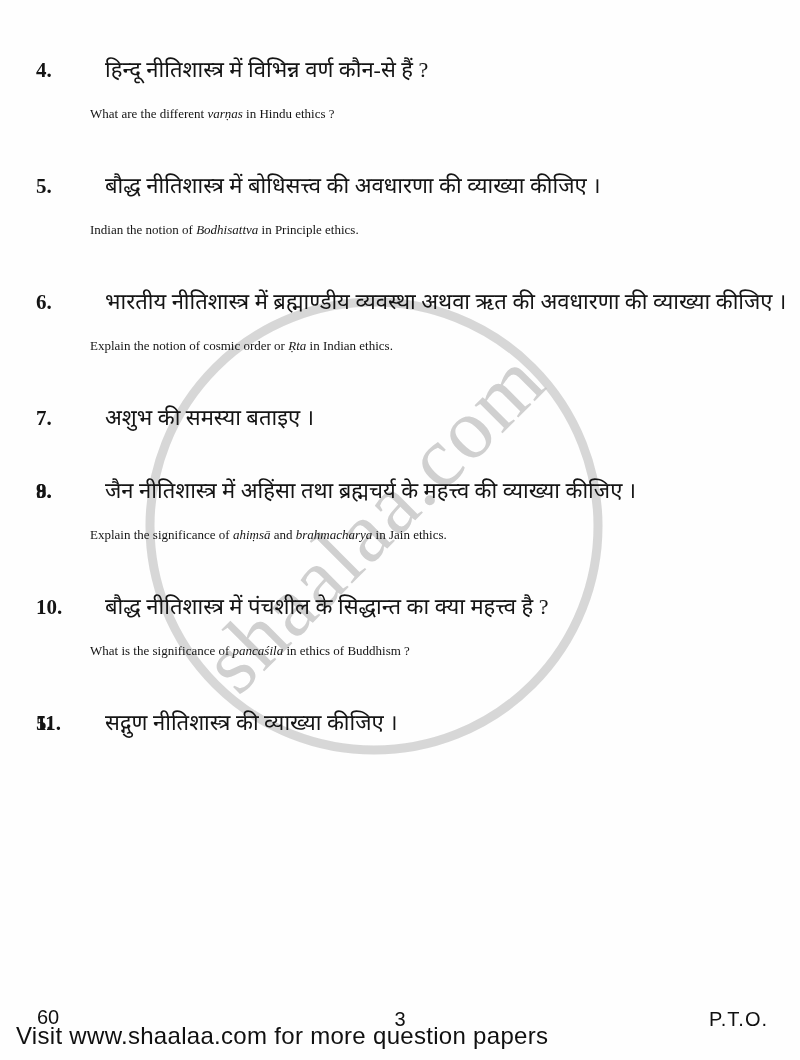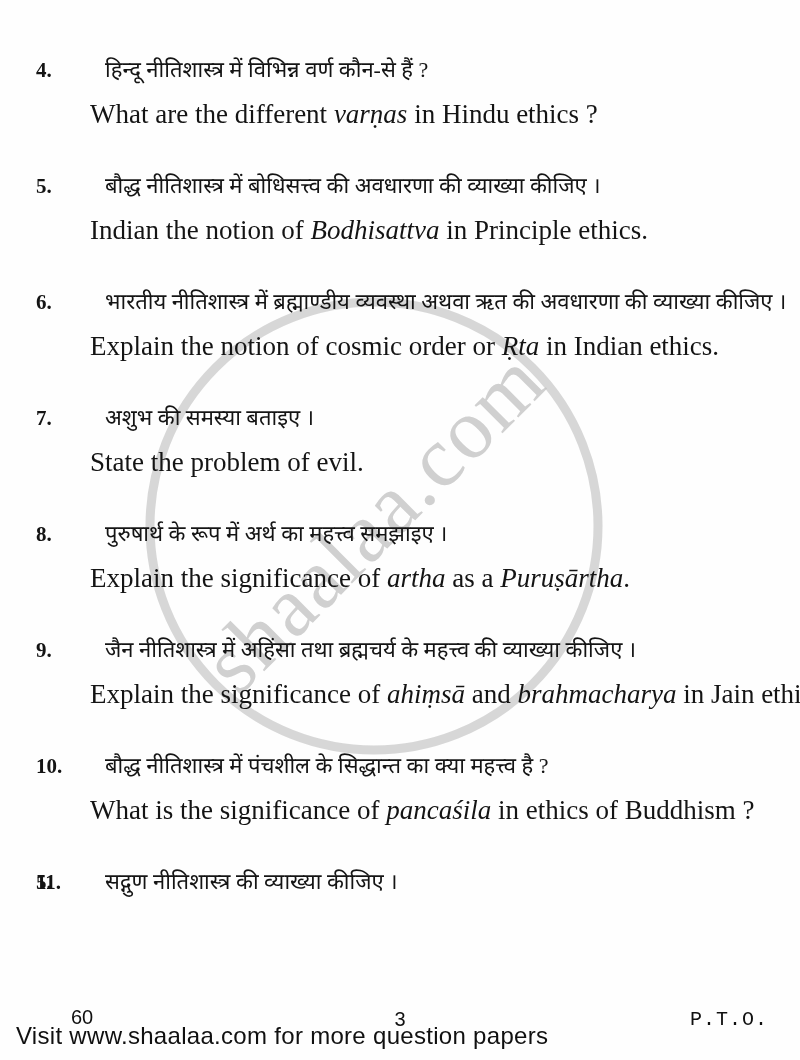--- a/index.html
+++ b/index.html
@@ -47,53 +47,51 @@
     margin-right: 20px;
   }
   .hindi {
     margin: 15px;
     font-size: 22px;
     line-height: 30px;
     white-space: nowrap;
   }
   .english {
     margin: 8px 0 0 0;
-    font-size: 27px;
+    font-size: 13px;
     line-height: 28px;
     white-space: nowrap;
   }
   
   .footer-left-code,
   .footer-page-number,
   .footer-pto,
   .footer-tagline {
     position: absolute;
     z-index: 2;
     font-family: "Liberation Sans", "DejaVu Sans", sans-serif;
     color: #101010;
   }
   .footer-left-code {
     left: 37px;
     top: 1006px;
     font-size: 20px;
-    margin-left: 34px;
   }
   .footer-page-number {
     left: 0;
     right: 0;
     top: 1008px;
     text-align: center;
     font-size: 20px;
   }
   .footer-pto {
     right: 32px;
     top: 1008px;
     font-size: 20px;
     letter-spacing: 1px;
-    font-family: Liberation Mono, monospace;
   }
   .footer-tagline {
     left: 16px;
     top: 1022px;
     font-size: 24px;
     letter-spacing: 0.3px;
   }
 </style>
 </head>
 <body>
@@ -122,29 +120,24 @@
       <span class="qnum">6.</span>
       <div class="qbody">
         <p class="hindi">भारतीय नीतिशास्त्र में ब्रह्माण्डीय व्यवस्था अथवा ऋत की अवधारणा की व्याख्या कीजिए ।</p>
         <p class="english"><span>Explain the notion of cosmic order or </span><i>Ṛta</i><span> in Indian ethics.</span></p>
       </div>
     </div>
     <div class="question">
       <span class="qnum">7.</span>
       <div class="qbody">
         <p class="hindi">अशुभ की समस्या बताइए ।</p>
-        <p class="english"><span>State the problem of evil.</span></p>
       </div>
     </div>
     <div class="question">
       <span class="qnum">8.</span>
-      <div class="qbody">
-        <p class="hindi">पुरुषार्थ के रूप में अर्थ का महत्त्व समझाइए ।</p>
-        <p class="english"><span>Explain the significance of </span><i>artha</i><span> as a </span><i>Puruṣārtha</i><span>.</span></p>
-      </div>
     </div>
     <div class="question">
       <span class="qnum">9.</span>
       <div class="qbody">
         <p class="hindi">जैन नीतिशास्त्र में अहिंसा तथा ब्रह्मचर्य के महत्त्व की व्याख्या कीजिए ।</p>
         <p class="english"><span>Explain the significance of </span><i>ahiṃsā</i><span> and </span><i>brahmacharya</i><span> in Jain ethics.</span></p>
       </div>
     </div>
     <div class="question">
       <span class="qnum">10.</span>

